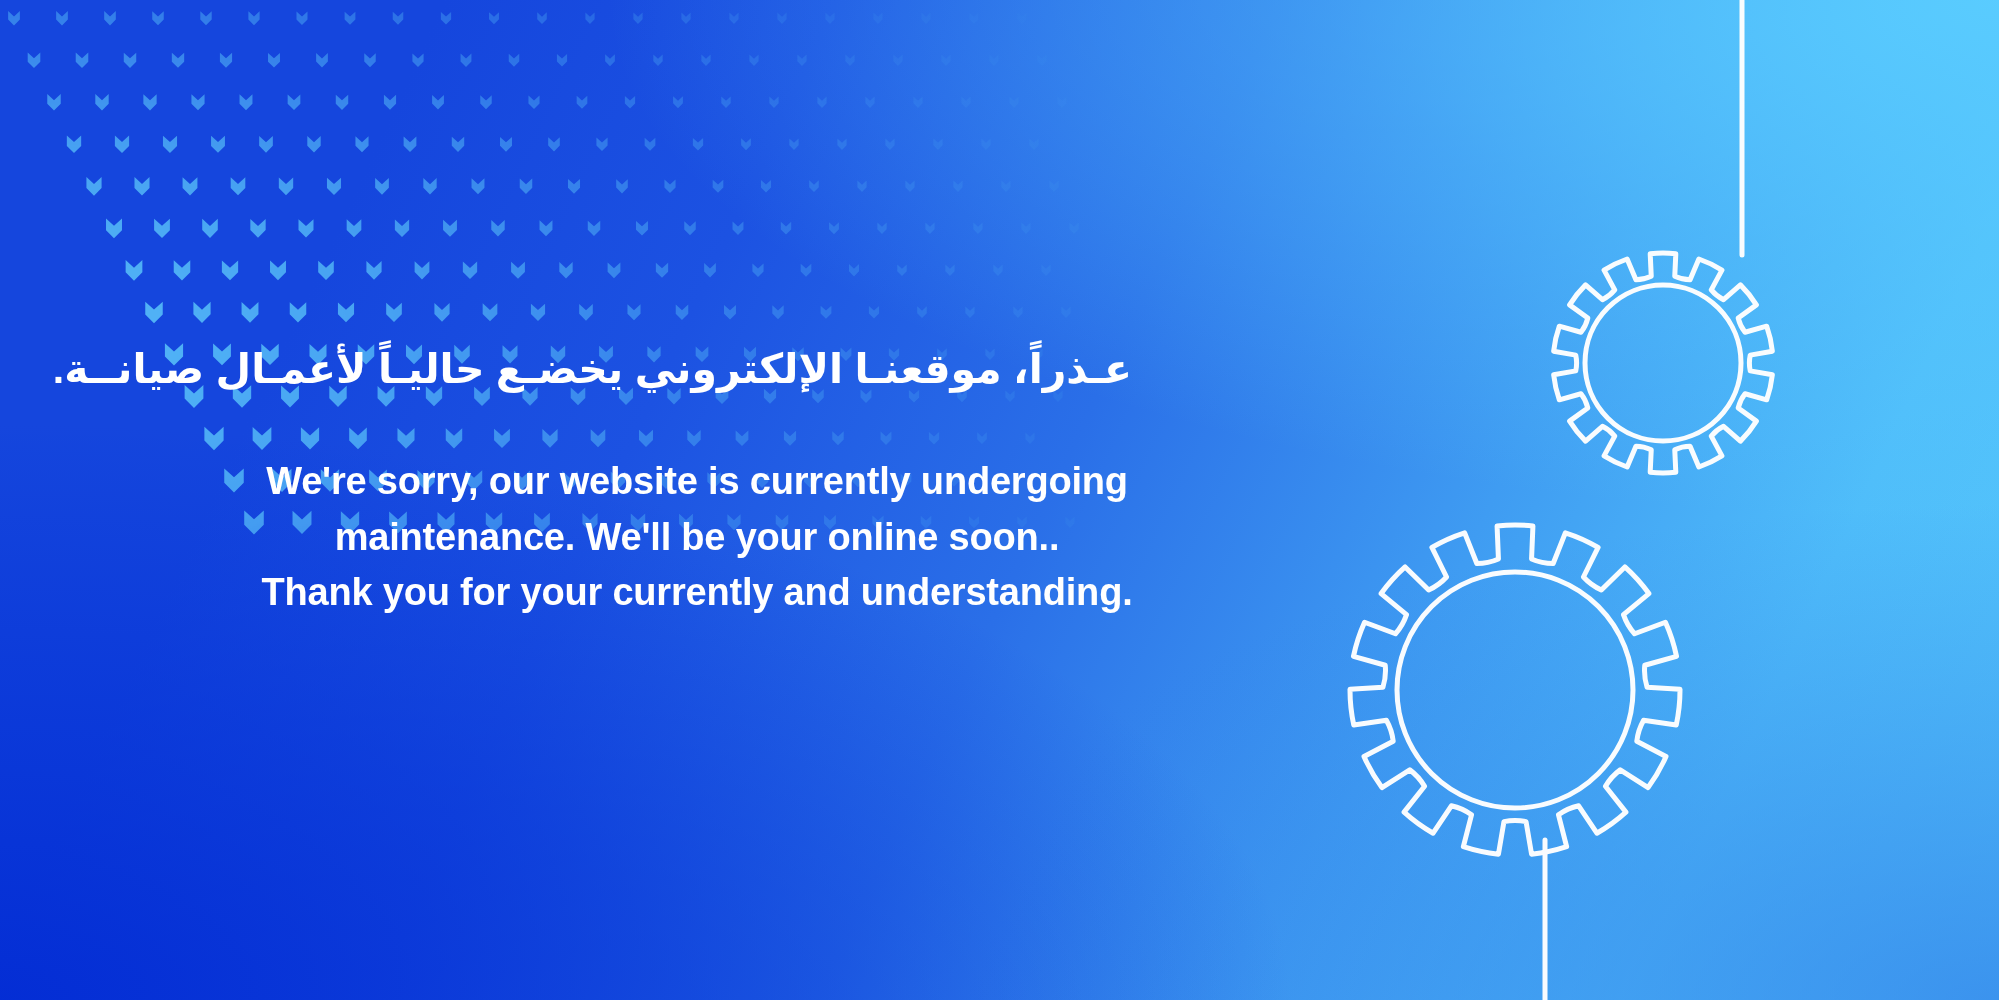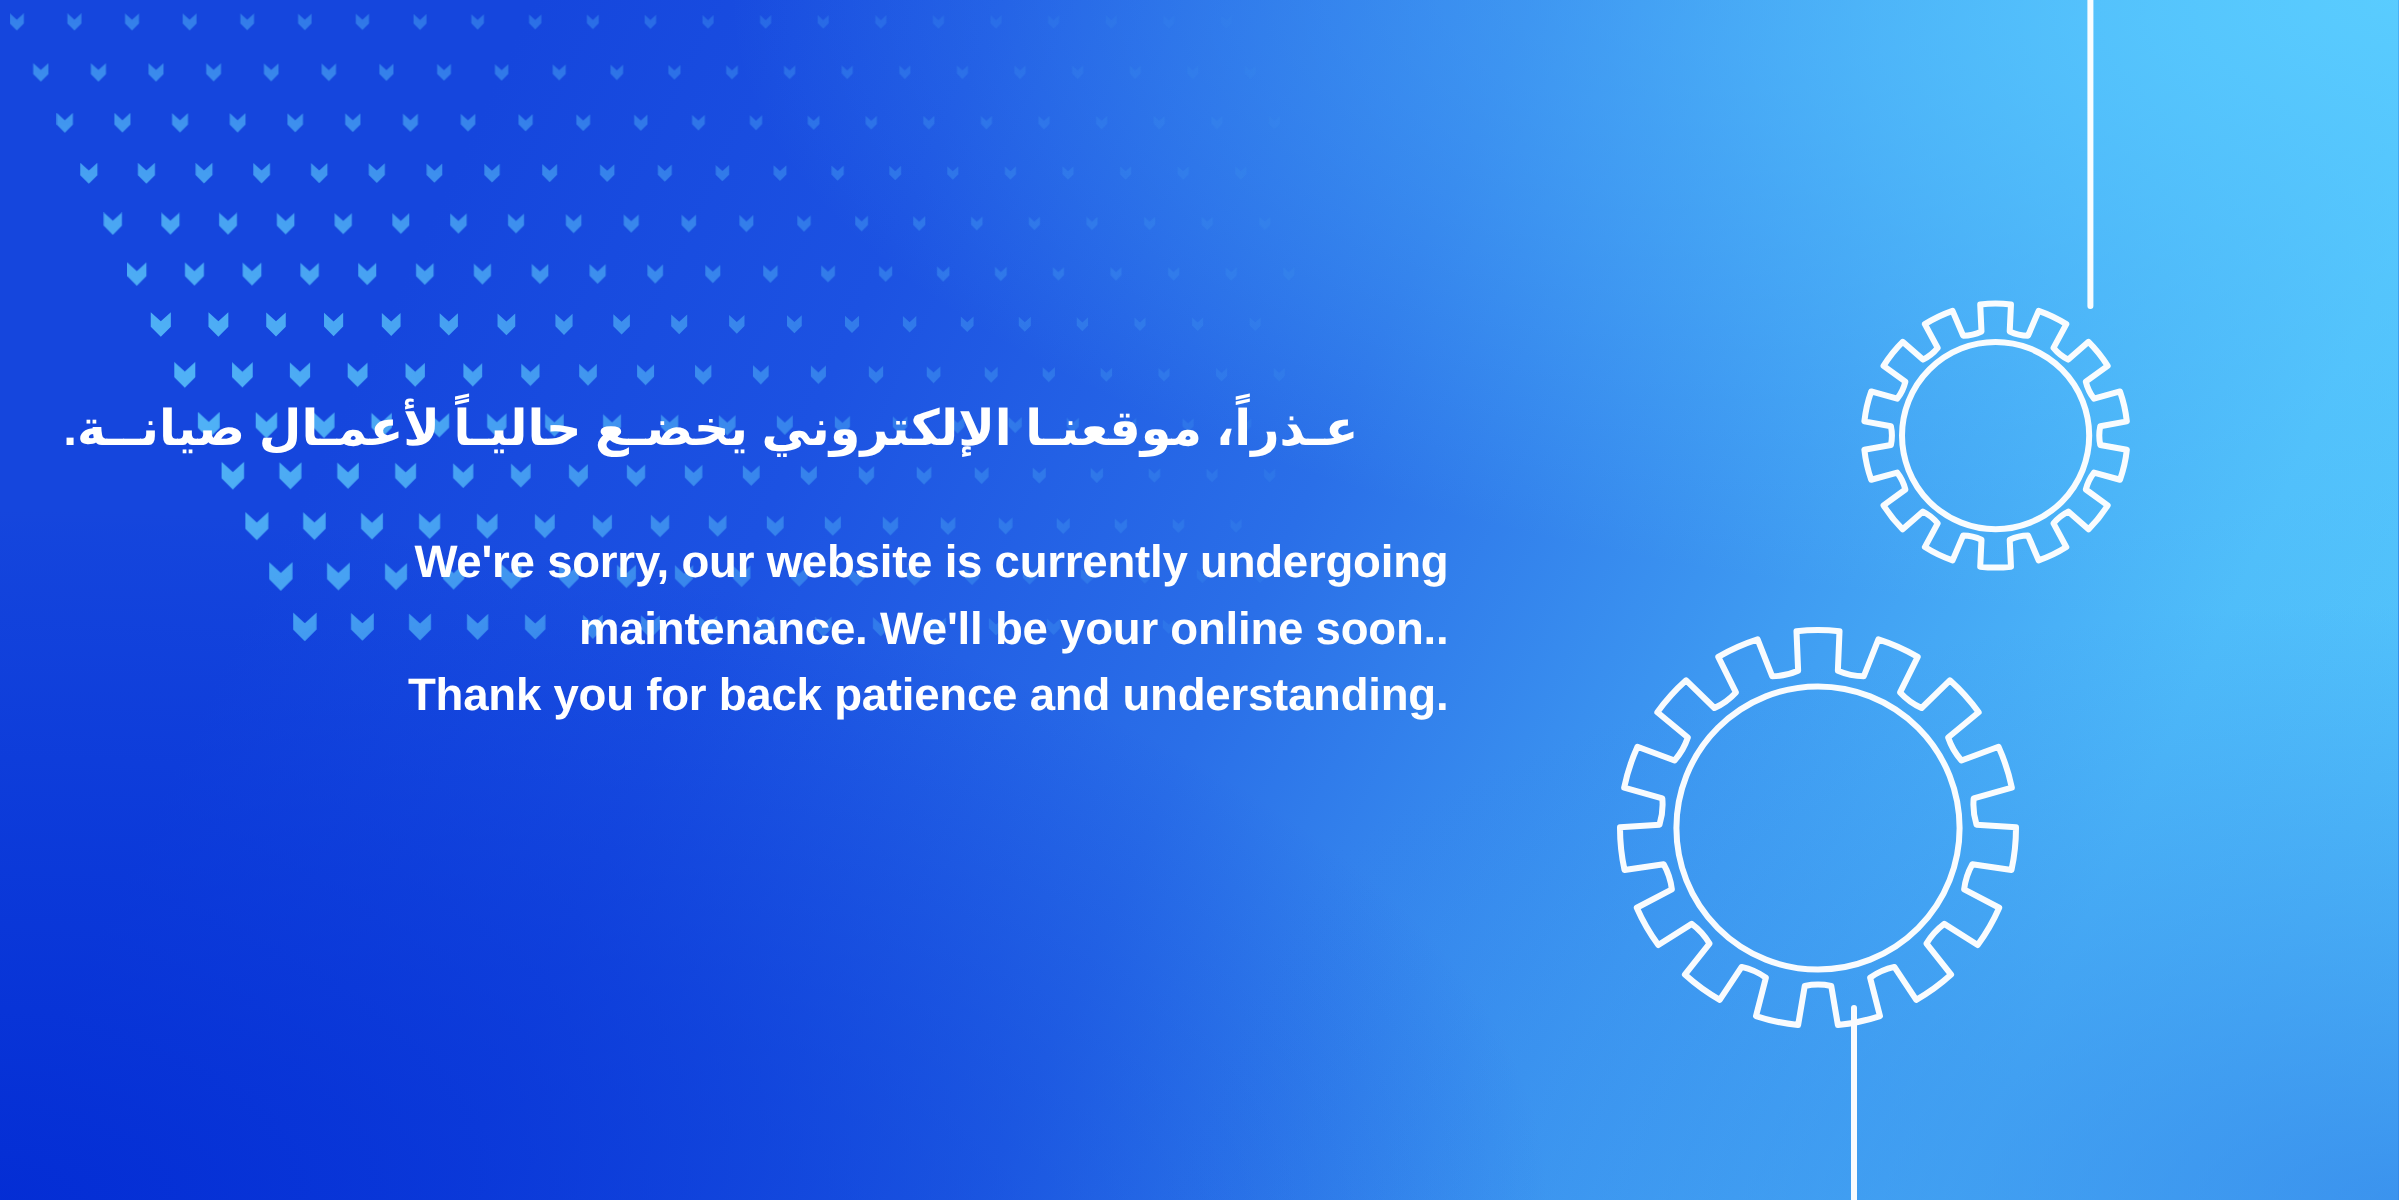--- a/index.html
+++ b/index.html
@@ -55,21 +55,21 @@
     top: 0;
     width: 900px;
     height: 1000px;
     pointer-events: none;
   }
 
   
   .copy {
     position: absolute;
     left: 187px;
-    top: 328px;
+    top: 340px;
     width: 1020px;
   }
   .ar-block {
     direction: rtl;
     text-align: right;
     unicode-bidi: isolate;
     color: #ffffff;
     font-size: 41px;
     font-weight: 700;
     line-height: 1.42;
@@ -79,21 +79,21 @@
   .ar-line { white-space: nowrap; display: block; }
 
   .en-block {
     margin-top: 56px;
     color: #ffffff;
     font-size: 38px;
     font-weight: 700;
     line-height: 1.46;
     letter-spacing: -0.2px;
     direction: ltr;
-    text-align: right;
+    text-align: center;
   }
   .en-line { display: block; white-space: nowrap; }
 </style>
 </head>
 <body>
 
 <div id="stage">
 
   <div class="bg-base"></div>
   <div class="bg-warm"></div>
@@ -392,18 +392,18 @@
 
   <div class="copy">
 
     <div class="ar-block" lang="ar" dir="rtl">
       <span class="ar-line">عـذراً، موقعنـا الإلكتروني يخضـع حاليـاً لأعمـال صيانــة.</span>
     </div>
 
     <div class="en-block" lang="en" dir="ltr">
       <span class="en-line">We're sorry, our website is currently undergoing</span>
       <span class="en-line">maintenance. We'll be your online soon..</span>
-      <span class="en-line">Thank you for back patience and understanding.</span>
+      <span class="en-line">Thank you for your currently and understanding.</span>
     </div>
 
   </div>
 
 </div>
 
 </body></html>

